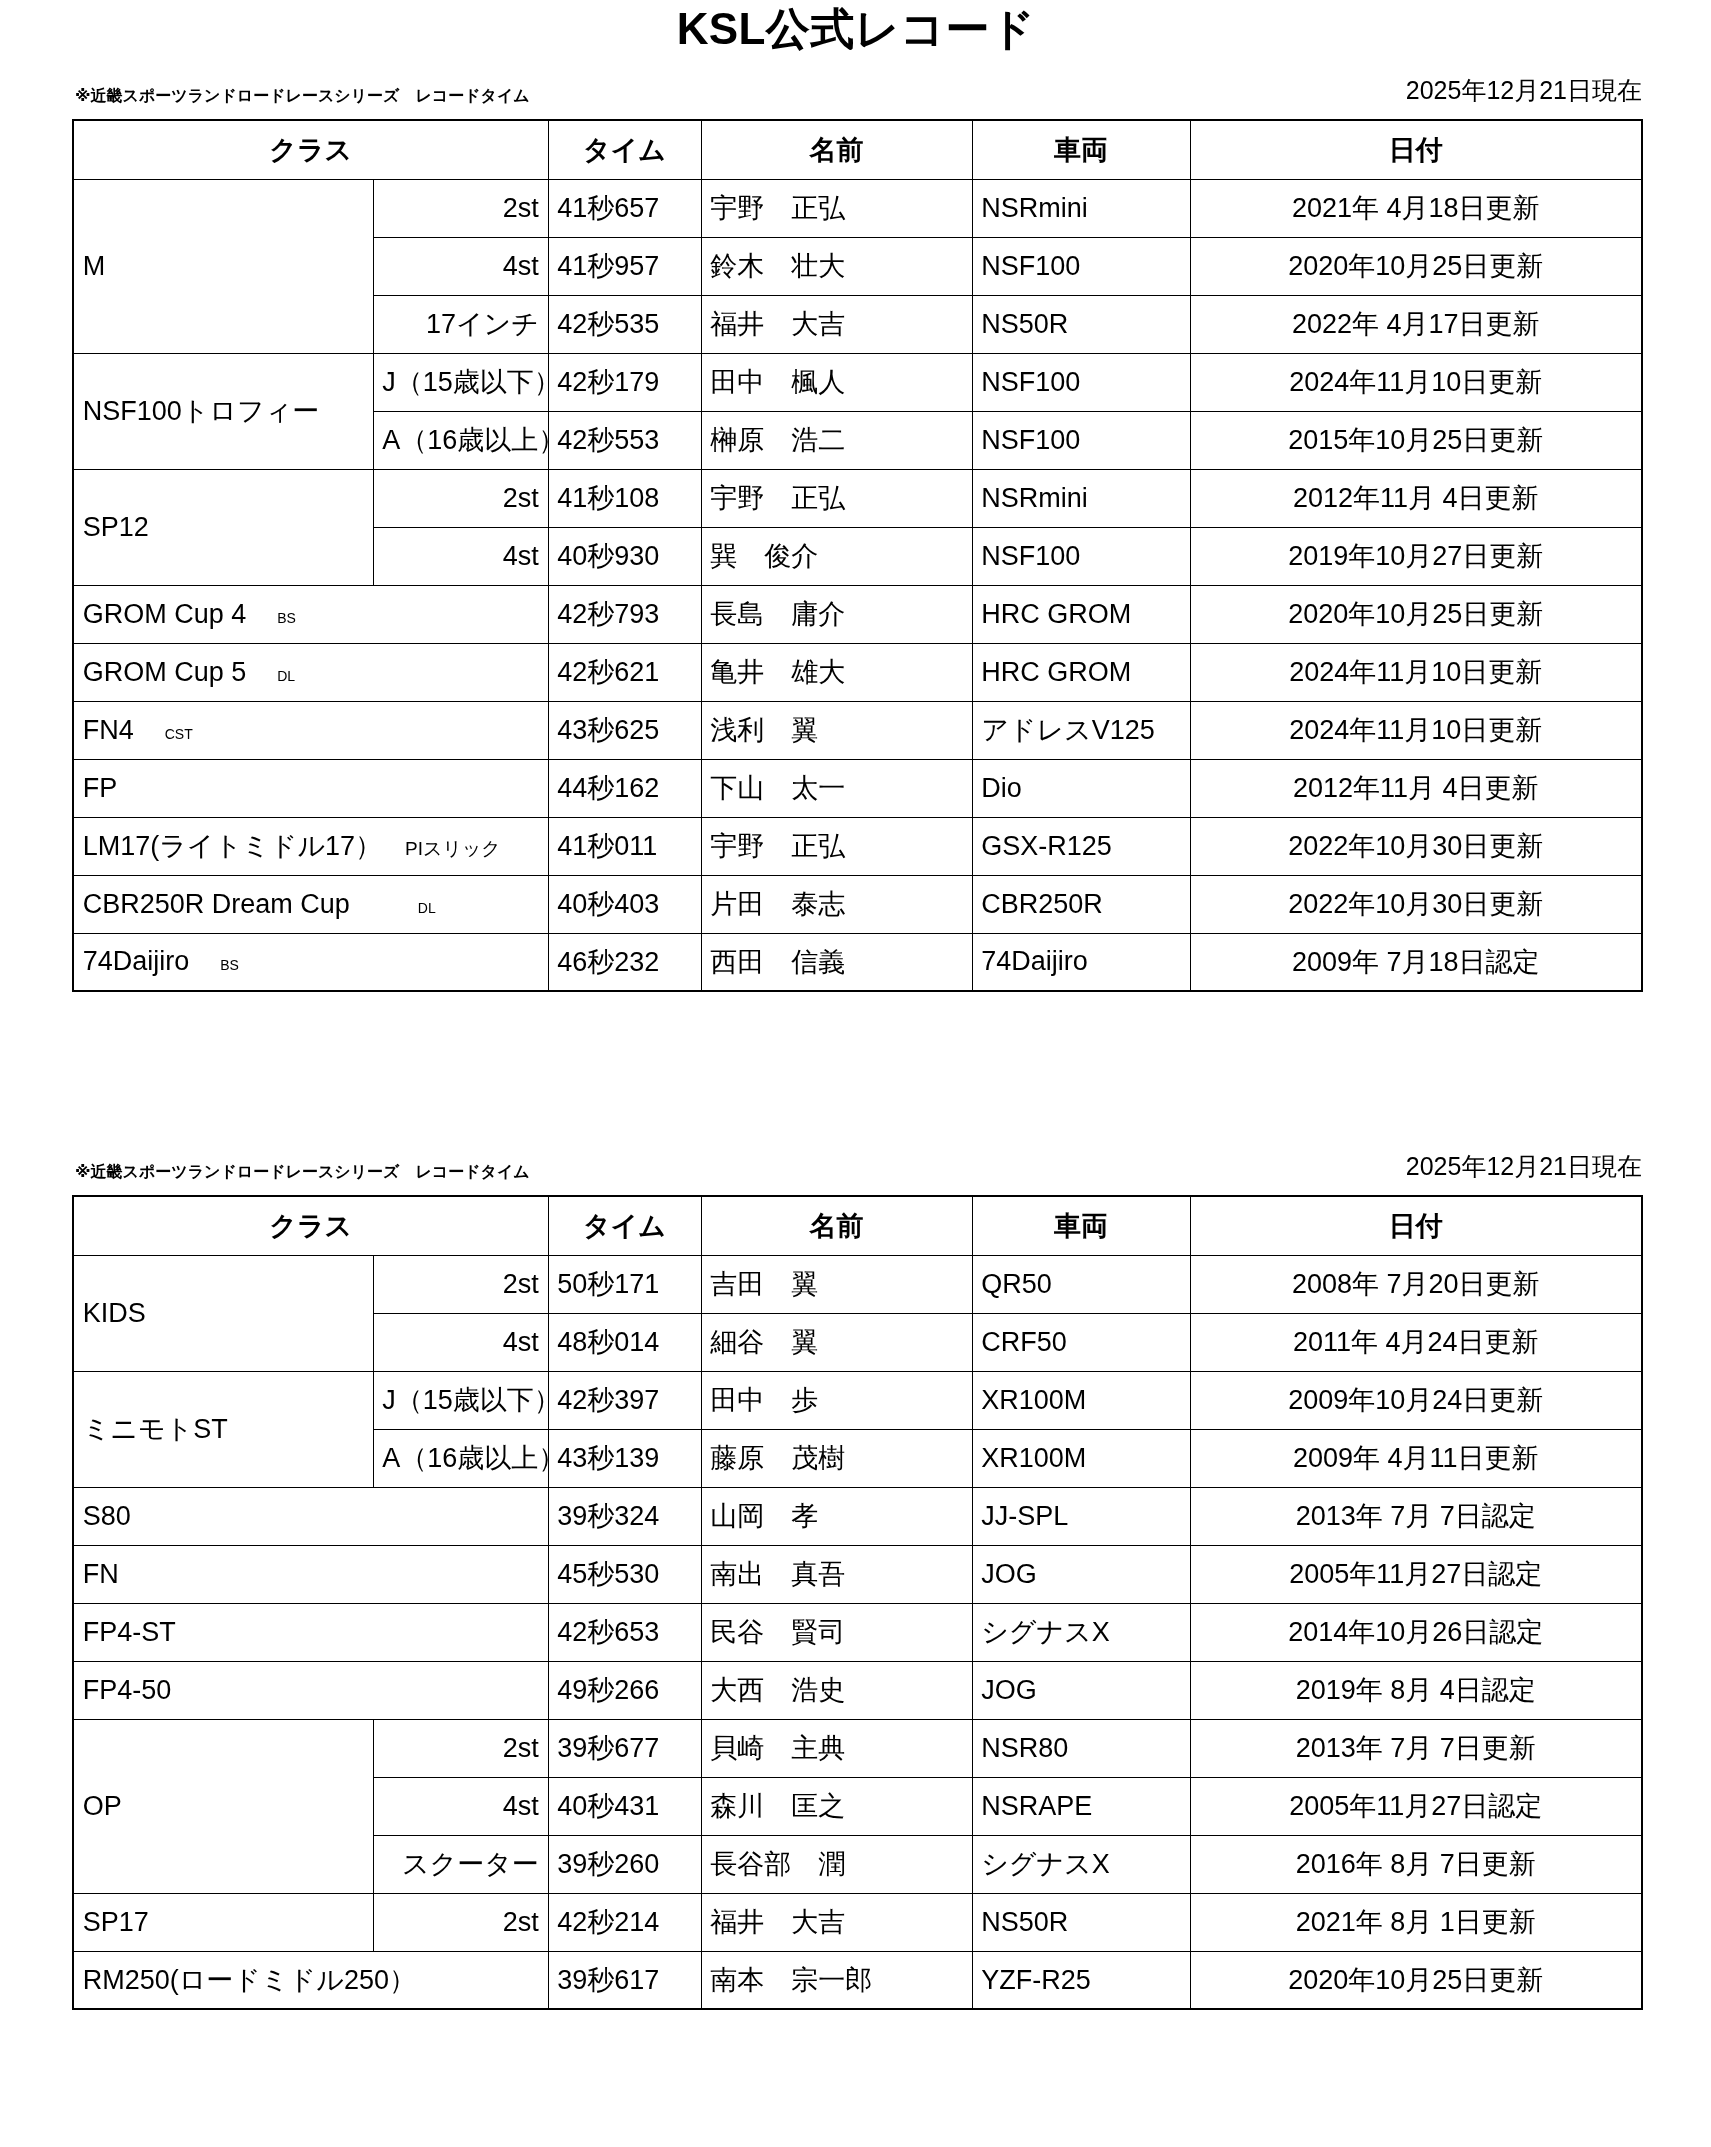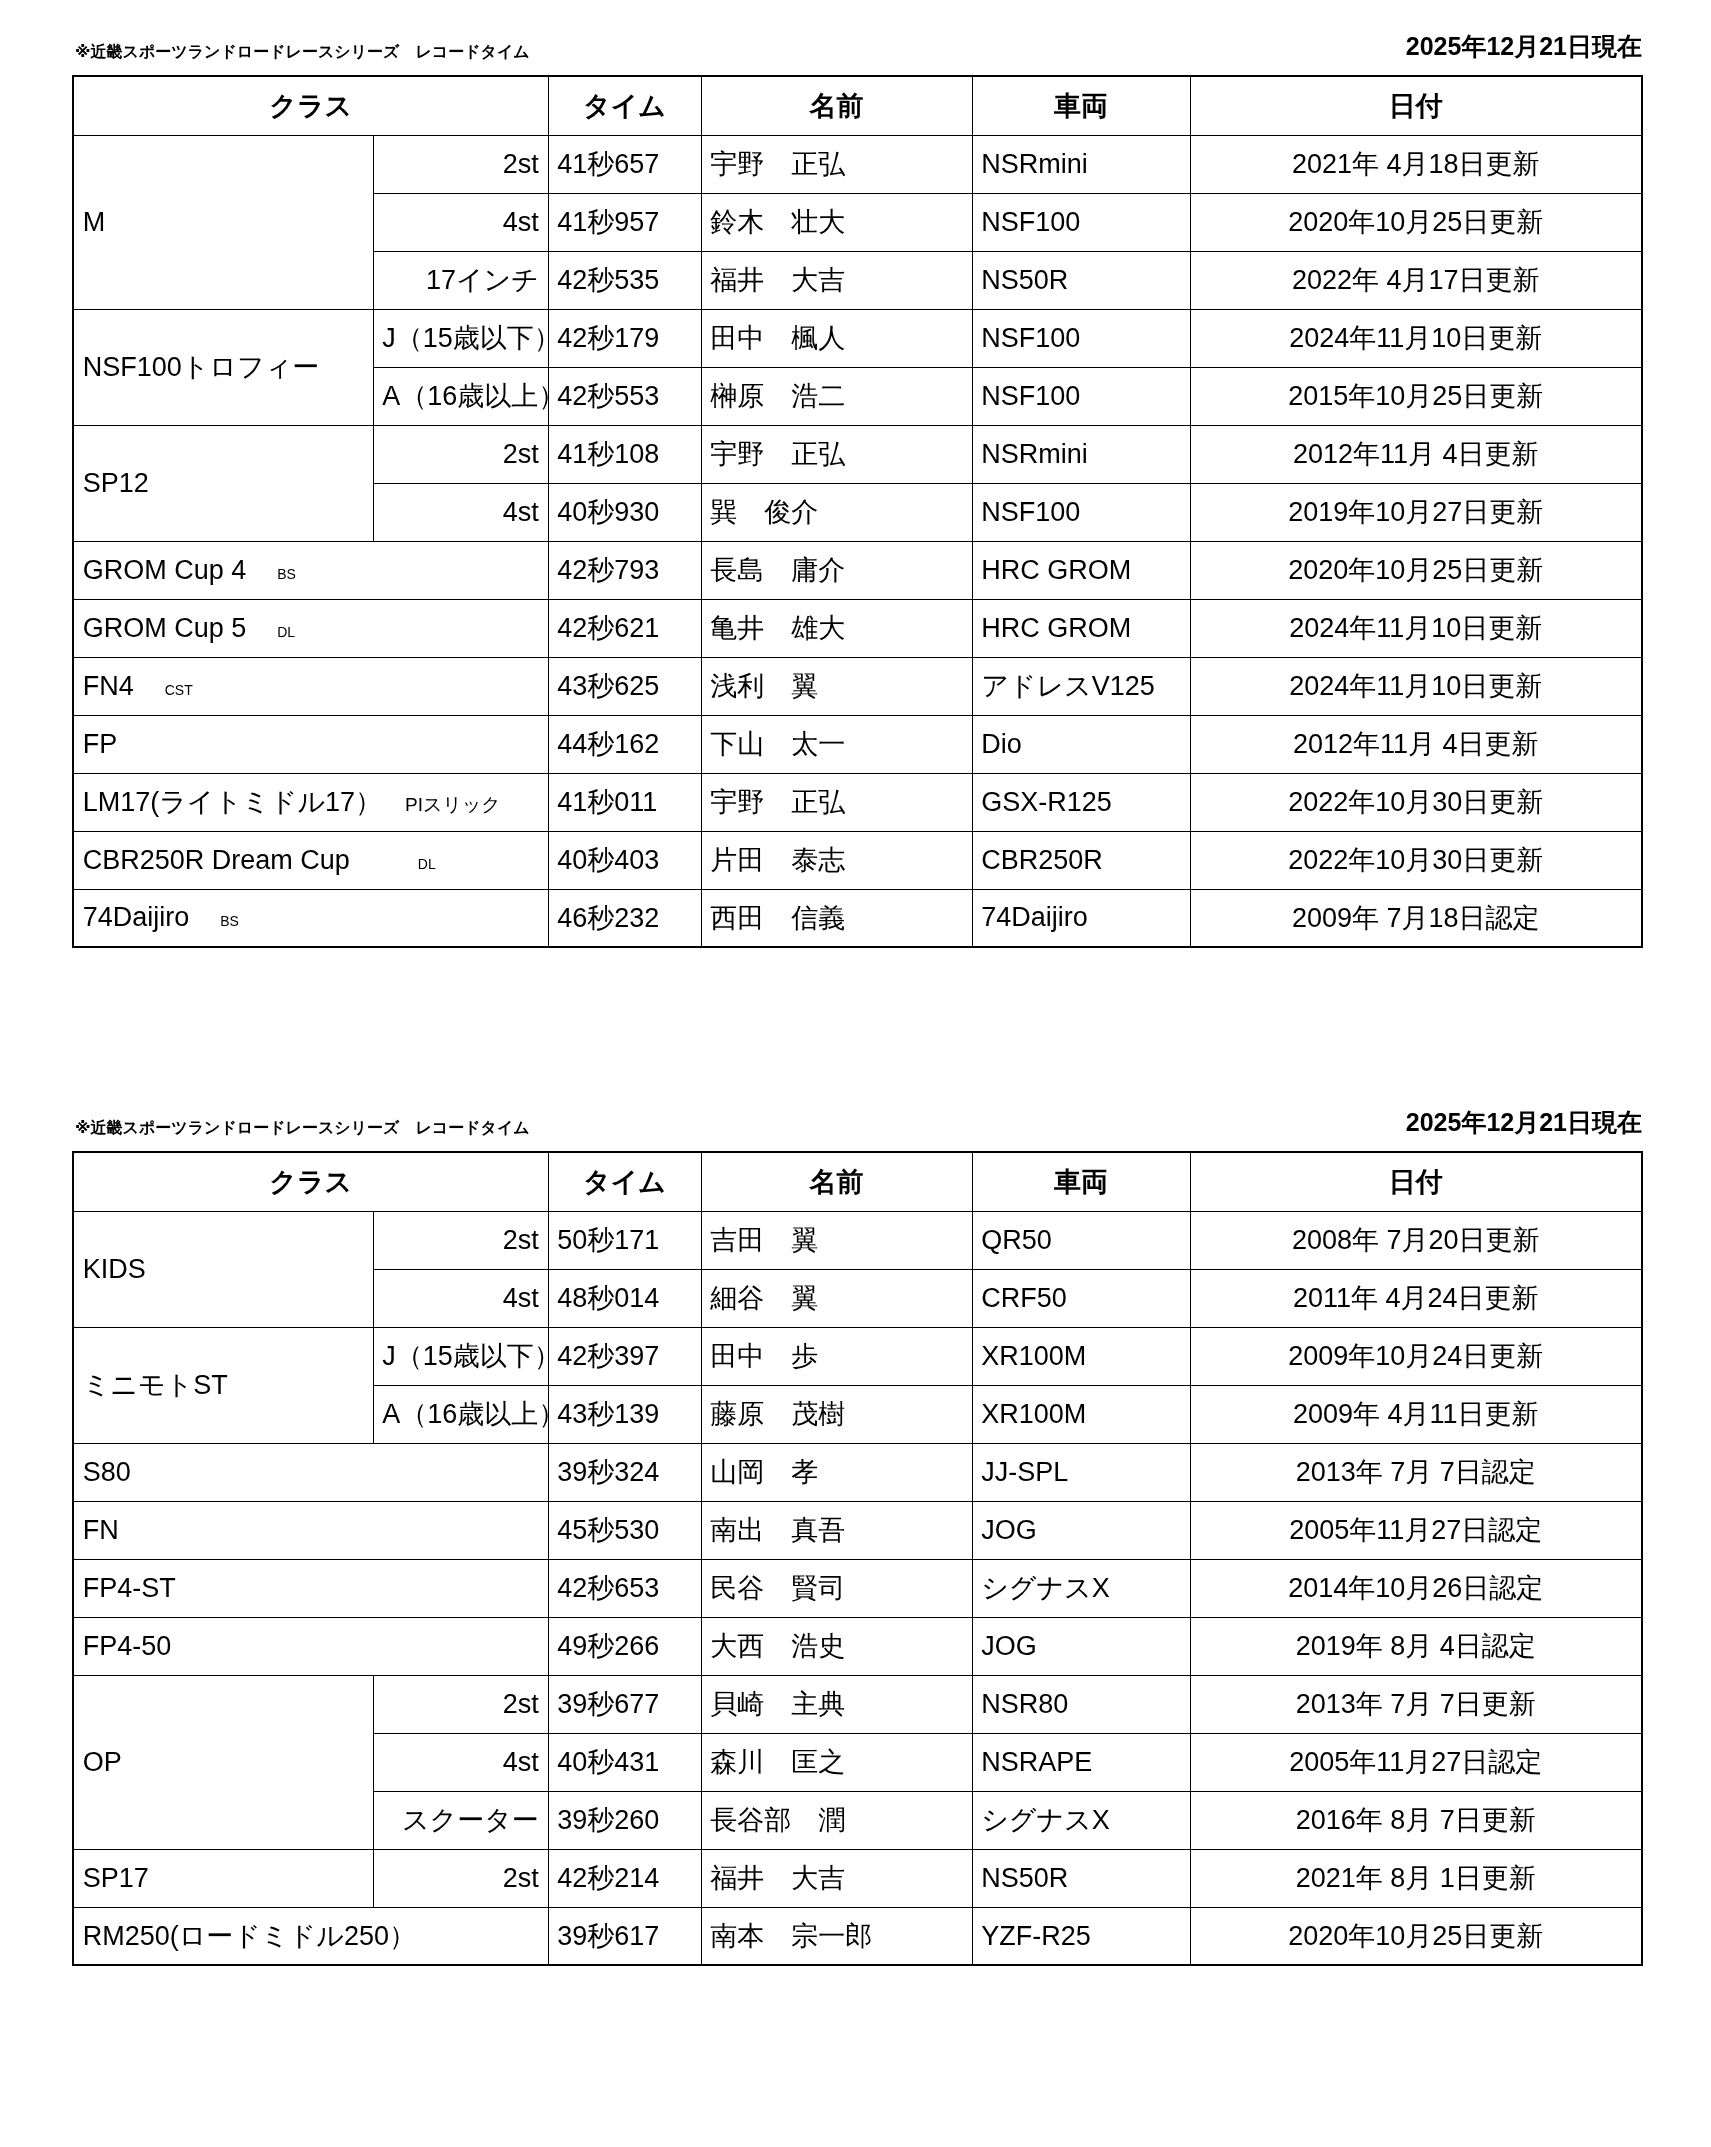--- a/index.html
+++ b/index.html
@@ -41,21 +41,21 @@
     padding: 0 70px 0 75px;
     box-sizing: border-box;
   }
   .subline-left {
     font-size: 16px;
     font-weight: 600;
     white-space: nowrap;
   }
   .subline-right {
     font-size: 25px;
-    font-weight: bold;
+    font-weight: normal;
     white-space: nowrap;
   }
 
   
   .rec-table {
     border-collapse: collapse;
     table-layout: fixed;
     margin-left: 72px;
     width: 1569px;
     border: 2.6px solid #000;
@@ -112,20 +112,21 @@
   .gap-sm { height: 23px; }
   .gap-xs { height: 12.2px; }
 </style>
 </head>
 <body>
 
 <div class="page">
 
   <div class="section">
     <div class="spacer-top"></div>
+    <div class="doc-title">KSL公式レコード</div>
     <div class="gap-sm"></div>
     <div class="subline">
       <div class="subline-left">※近畿スポーツランドロードレースシリーズ　レコードタイム</div>
       <div class="subline-right">2025年12月21日現在</div>
     </div>
     <div class="gap-xs"></div>
 
     <table class="rec-table">
       <colgroup>
         <col class="c-class">

